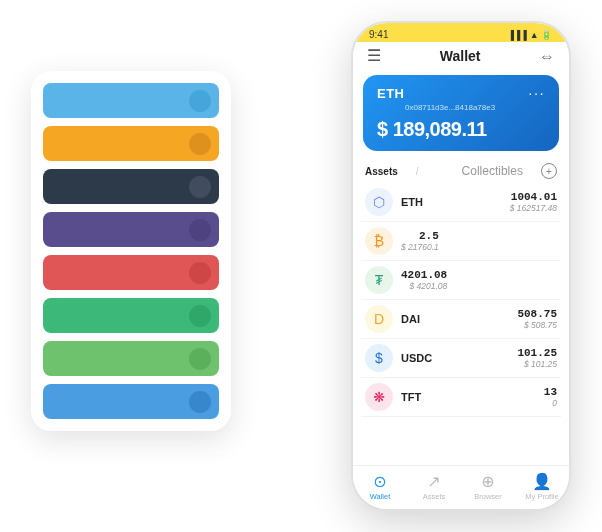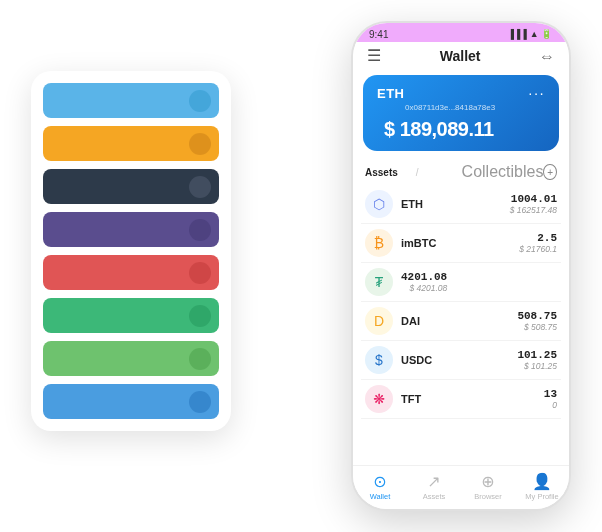--- a/index.html
+++ b/index.html
@@ -67,24 +67,24 @@
       border-radius: 36px;
       box-shadow: 0 12px 40px rgba(0,0,0,0.18);
       border: 2px solid #e0e0e0;
       overflow: hidden;
       z-index: 2;
       display: flex;
       flex-direction: column;
     }
 
     .phone-notch {
-      background: #f0abfc;
+      background: #fde047;
       padding: 6px 16px 2px;
       display: flex;
-      align-items: flex-start;
+      align-items: center;
       justify-content: space-between;
       font-size: 10px;
       color: #333;
     }
 
     .status-icons {
       display: flex;
       align-items: center;
       gap: 3px;
       font-size: 9px;
@@ -143,21 +143,20 @@
       font-size: 8px;
       color: rgba(255,255,255,0.75);
       margin-bottom: 6px;
       margin-left: 28px;
     }
 
     .eth-balance {
       font-size: 20px;
       font-weight: 700;
       letter-spacing: -0.5px;
-      margin-left: 7px;
     }
 
     
     .assets-header {
       padding: 8px 12px 4px;
       display: flex;
       align-items: center;
       justify-content: space-between;
     }
 
@@ -167,21 +166,21 @@
       gap: 18px;
     }
 
     .assets-tab {
       font-size: 10px;
       font-weight: 600;
       color: #222;
     }
 
     .assets-tab-inactive {
-      font-size: 16px;
+      font-size: 12px;
       color: #999;
       padding-left: 25px;
     }
 
     .assets-separator {
       color: #ccc;
       font-size: 10px;
     }
 
     .assets-add {
@@ -359,21 +358,20 @@
         <div class="asset-item">
       <div class="asset-icon eth-coin">⬡</div>
       <span class="asset-name">ETH</span>
       <div class="asset-amounts">
         <div class="asset-qty">1004.01</div>
         <div class="asset-usd">$ 162517.48</div>
       </div>
     </div>
         <div class="asset-item">
       <div class="asset-icon imbtc-coin">₿</div>
-      <span class="asset-name">imBTC</span>
       <div class="asset-amounts">
         <div class="asset-qty">2.5</div>
         <div class="asset-usd">$ 21760.1</div>
       </div>
     </div>
         <div class="asset-item">
       <div class="asset-icon usdt-coin">₮</div>
       <div class="asset-amounts">
         <div class="asset-qty">4201.08</div>
         <div class="asset-usd">$ 4201.08</div>

